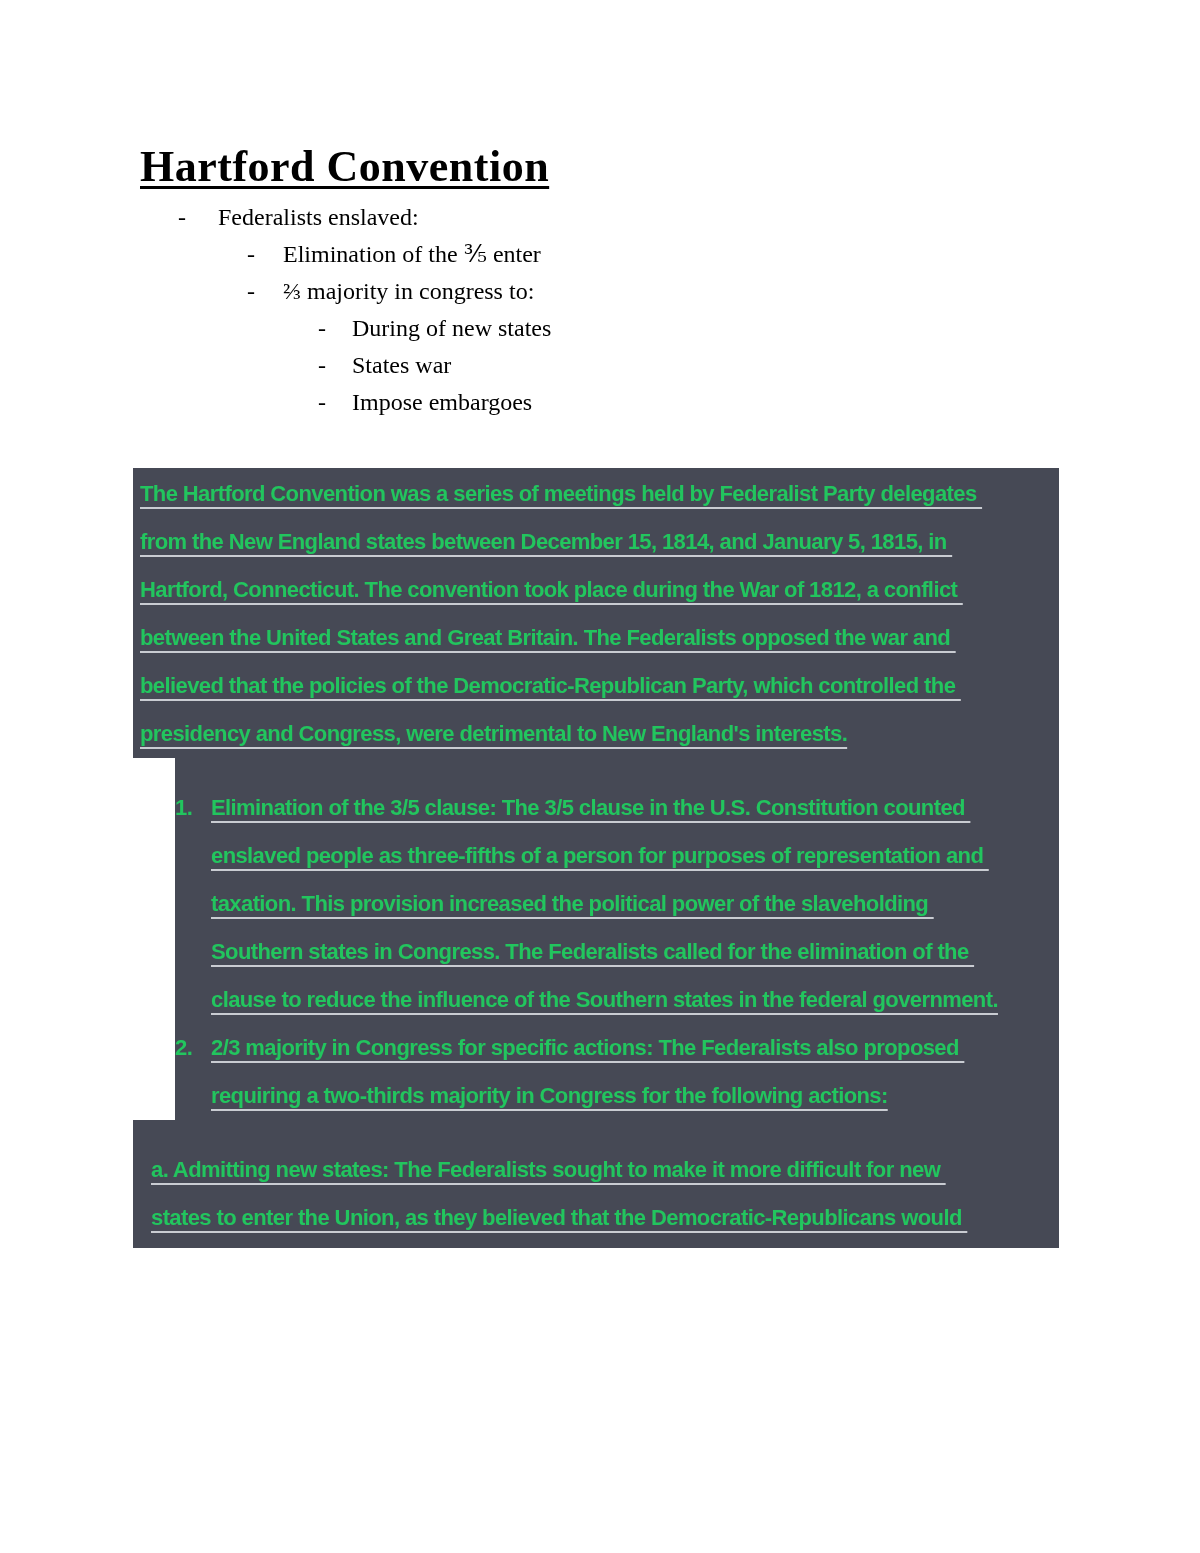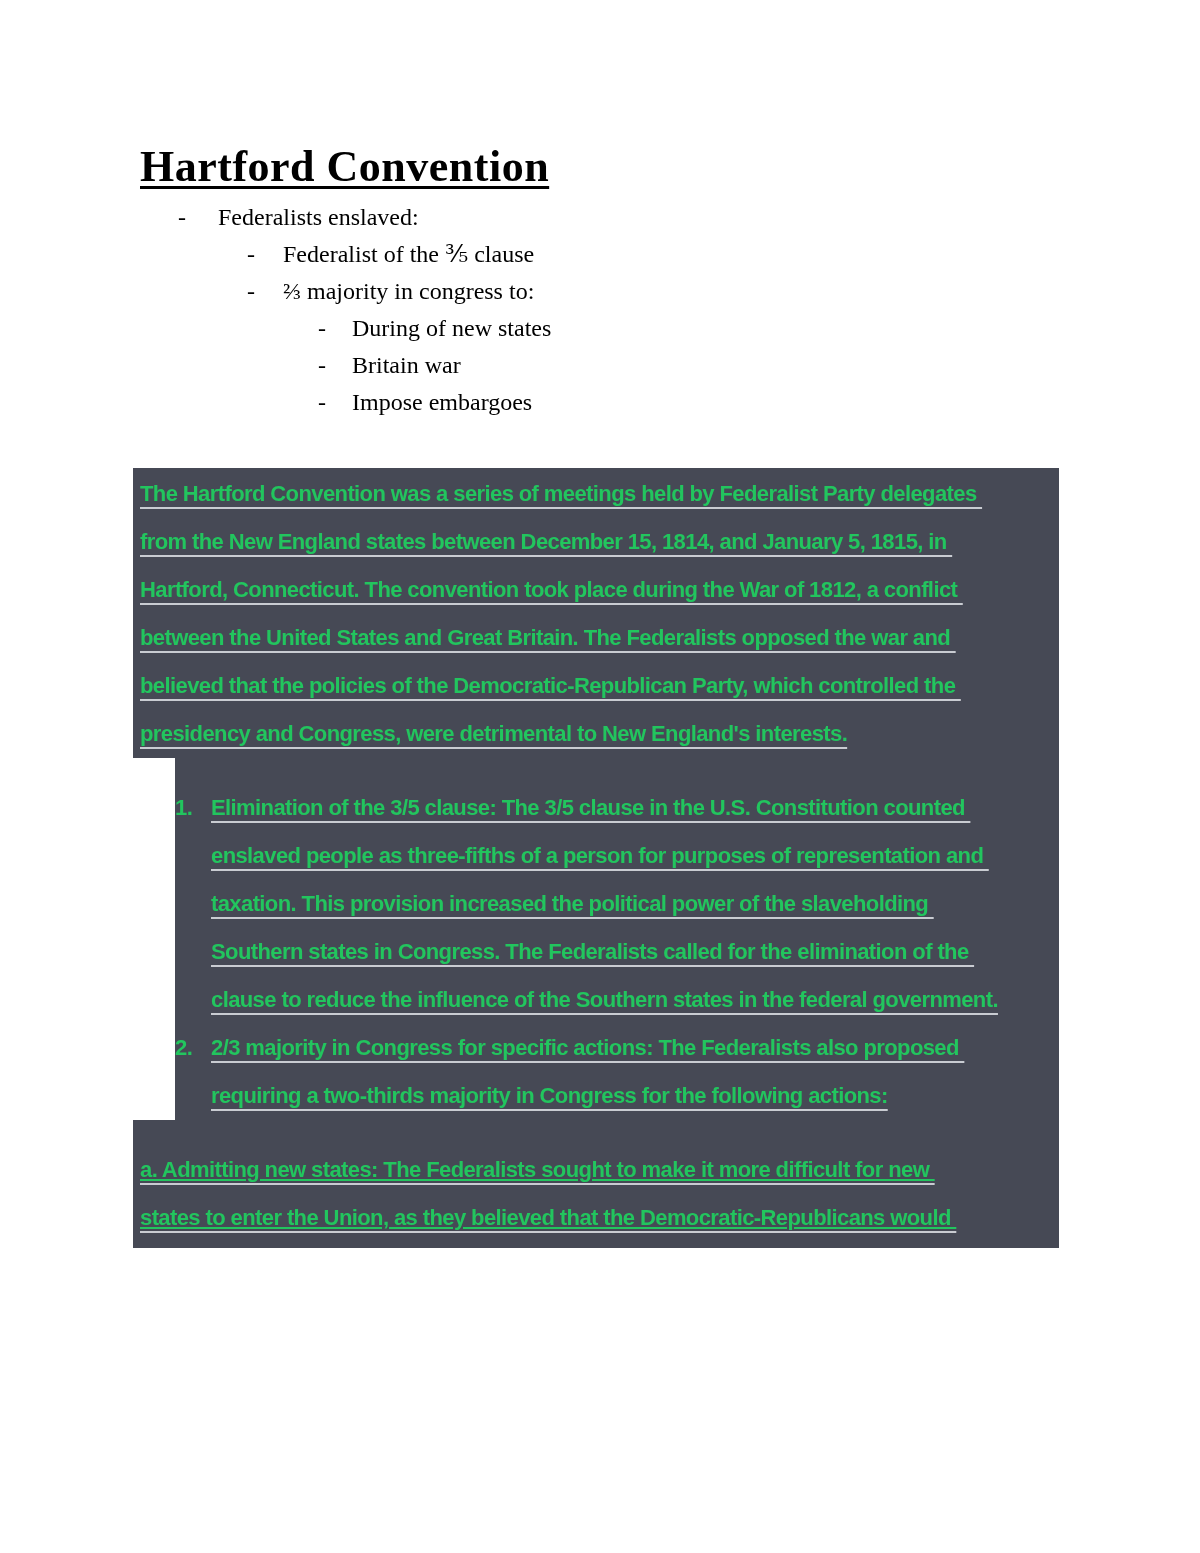--- a/index.html
+++ b/index.html
@@ -71,49 +71,49 @@
     margin-left: 42px;
     width: 884px;
     padding: 26px 8px 0 0;
   }
   .sel-li { display: flex; }
   .li-num {
     flex: 0 0 36px;
     text-decoration: none;
   }
   .li-text { flex: 1; }
-  .sel-c { padding: 26px 8px 6px 7px; text-decoration: underline; }
+  .sel-c { padding: 26px 8px 6px 18px; }
 </style>
 </head>
 <body>
 
 <div class="page">
 
   <h1 class="doc-title">Hartford Convention</h1>
 
   <div class="outline">
     <div class="o-row lvl1">
       <span class="o-marker">-</span>
       <span class="o-text">Federalists enslaved:</span>
     </div>
     <div class="o-row lvl2">
       <span class="o-marker">-</span>
-      <span class="o-text">Federalist of the ⅗ clause</span>
+      <span class="o-text">Elimination of the ⅗ enter</span>
     </div>
     <div class="o-row lvl2">
       <span class="o-marker">-</span>
       <span class="o-text">⅔ majority in congress to:</span>
     </div>
     <div class="o-row lvl3">
       <span class="o-marker">-</span>
       <span class="o-text">During of new states</span>
     </div>
     <div class="o-row lvl3">
       <span class="o-marker">-</span>
-      <span class="o-text">Britain war</span>
+      <span class="o-text">States war</span>
     </div>
     <div class="o-row lvl3">
       <span class="o-marker">-</span>
       <span class="o-text">Impose embargoes</span>
     </div>
   </div>
 
   <div class="sel">
 
     <div class="sel-block sel-a">

